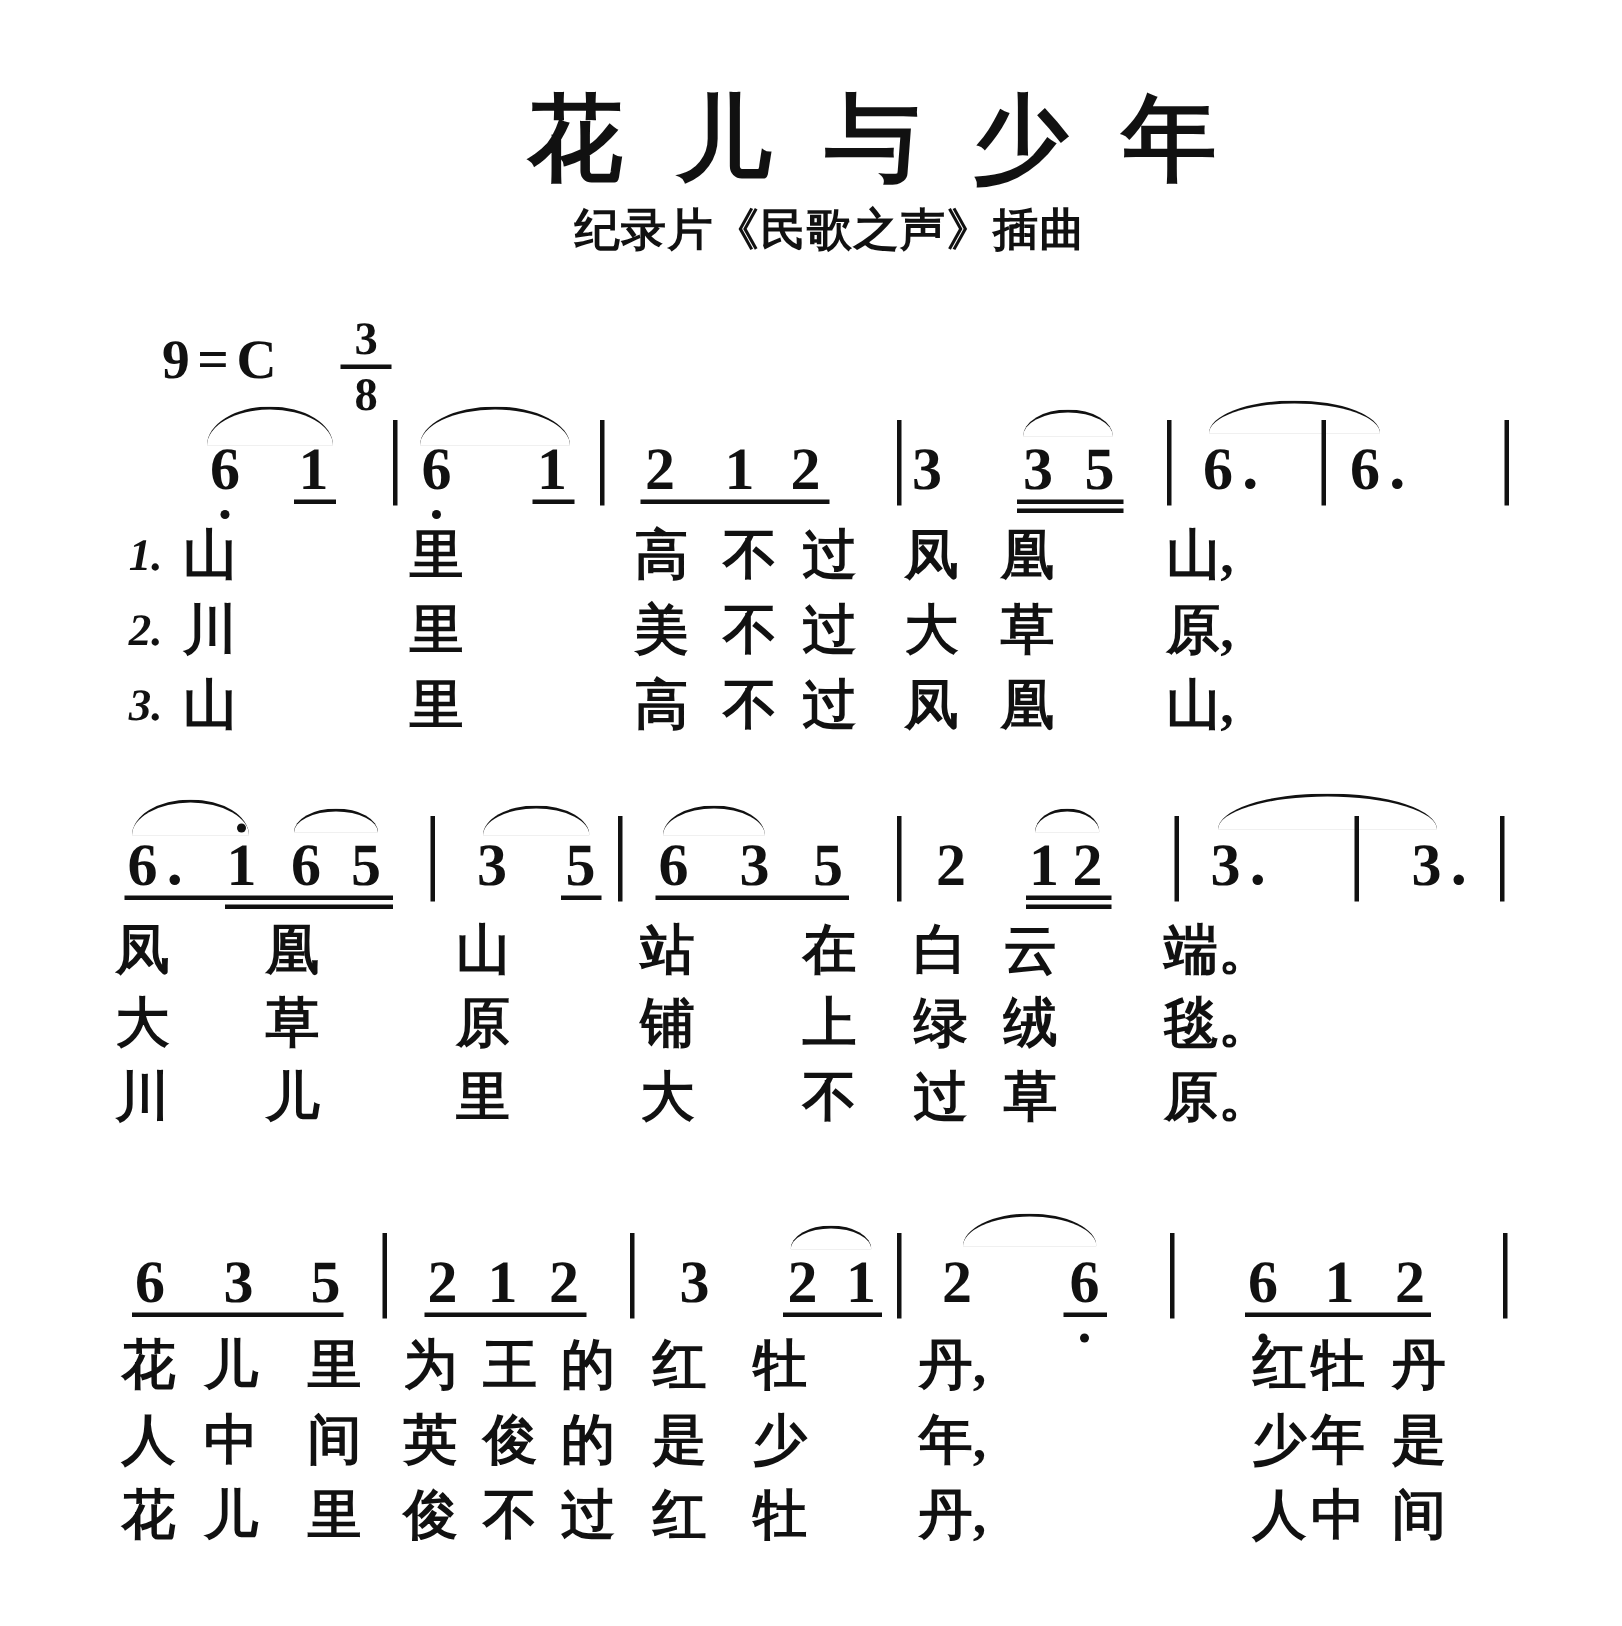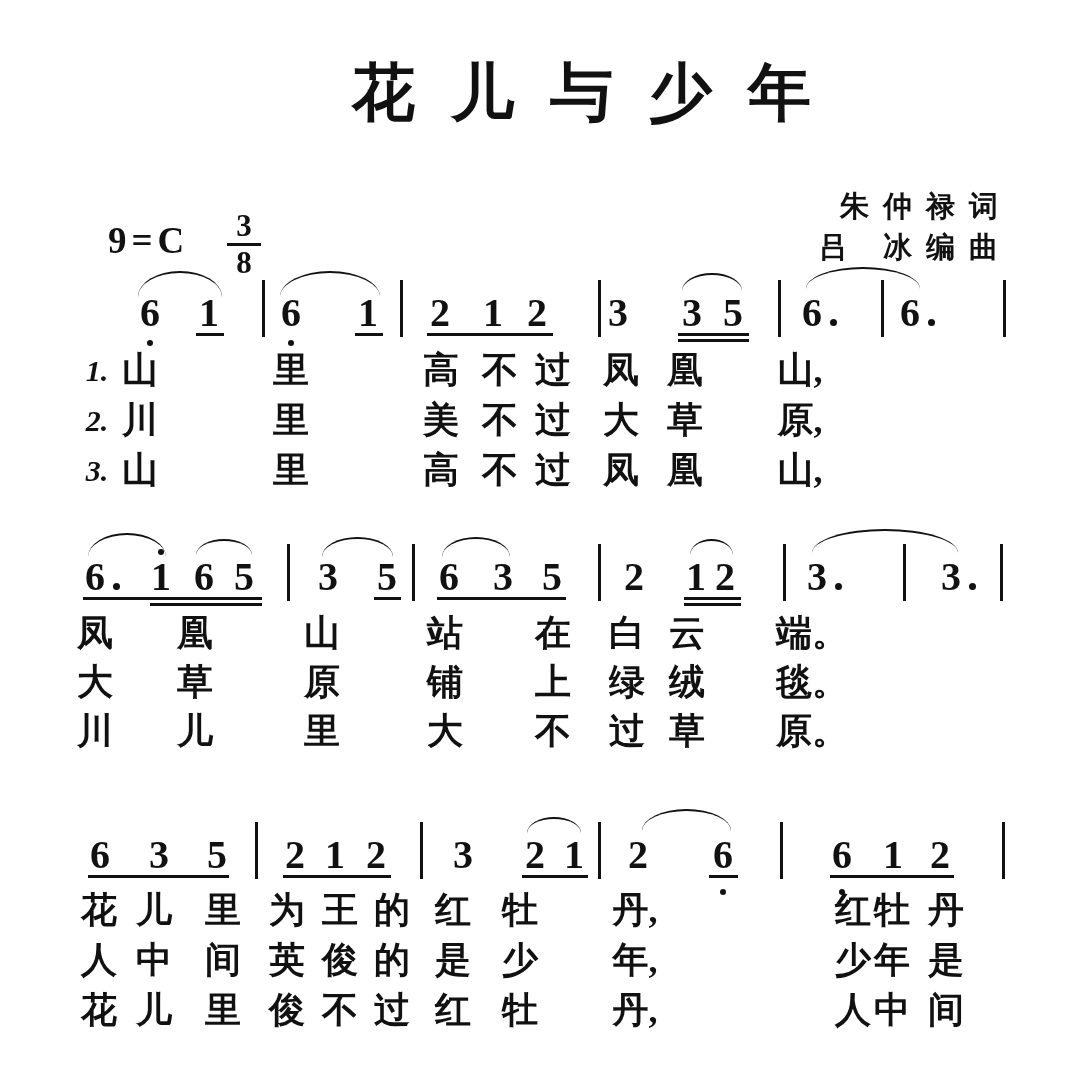--- a/index.html
+++ b/index.html
@@ -58,24 +58,21 @@
     position:absolute; transform:translateX(-50%);
     font-size:36px; font-weight:600; line-height:1; white-space:nowrap;
   }
   .lyric.num { font-size:30px; font-style:italic; font-weight:700; padding-top:4px; }
 </style>
 </head>
 <body>
 
 <div id="page">
   <div class="title">花儿与少年</div>
-  <div class="credits">
-    <div class="credit">朱仲禄词</div>
-    <div class="credit">吕 冰编曲</div>
-  </div>
+  <div class="subtitle">纪录片《民歌之声》插曲</div>
   <div class="keysig">9=C</div>
   <div class="meter">
     <div class="meter-num">3</div>
     <div class="meter-bar"></div>
     <div class="meter-den">8</div>
   </div>
   <div id="score" style="position:absolute;inset:0;">
       <div class="note" style="left: 150px; top: 293px;">6</div>
       <div class="odot" style="left: 150px; top: 340px;"></div>
       <div class="note" style="left: 209px; top: 293px;">1</div>

